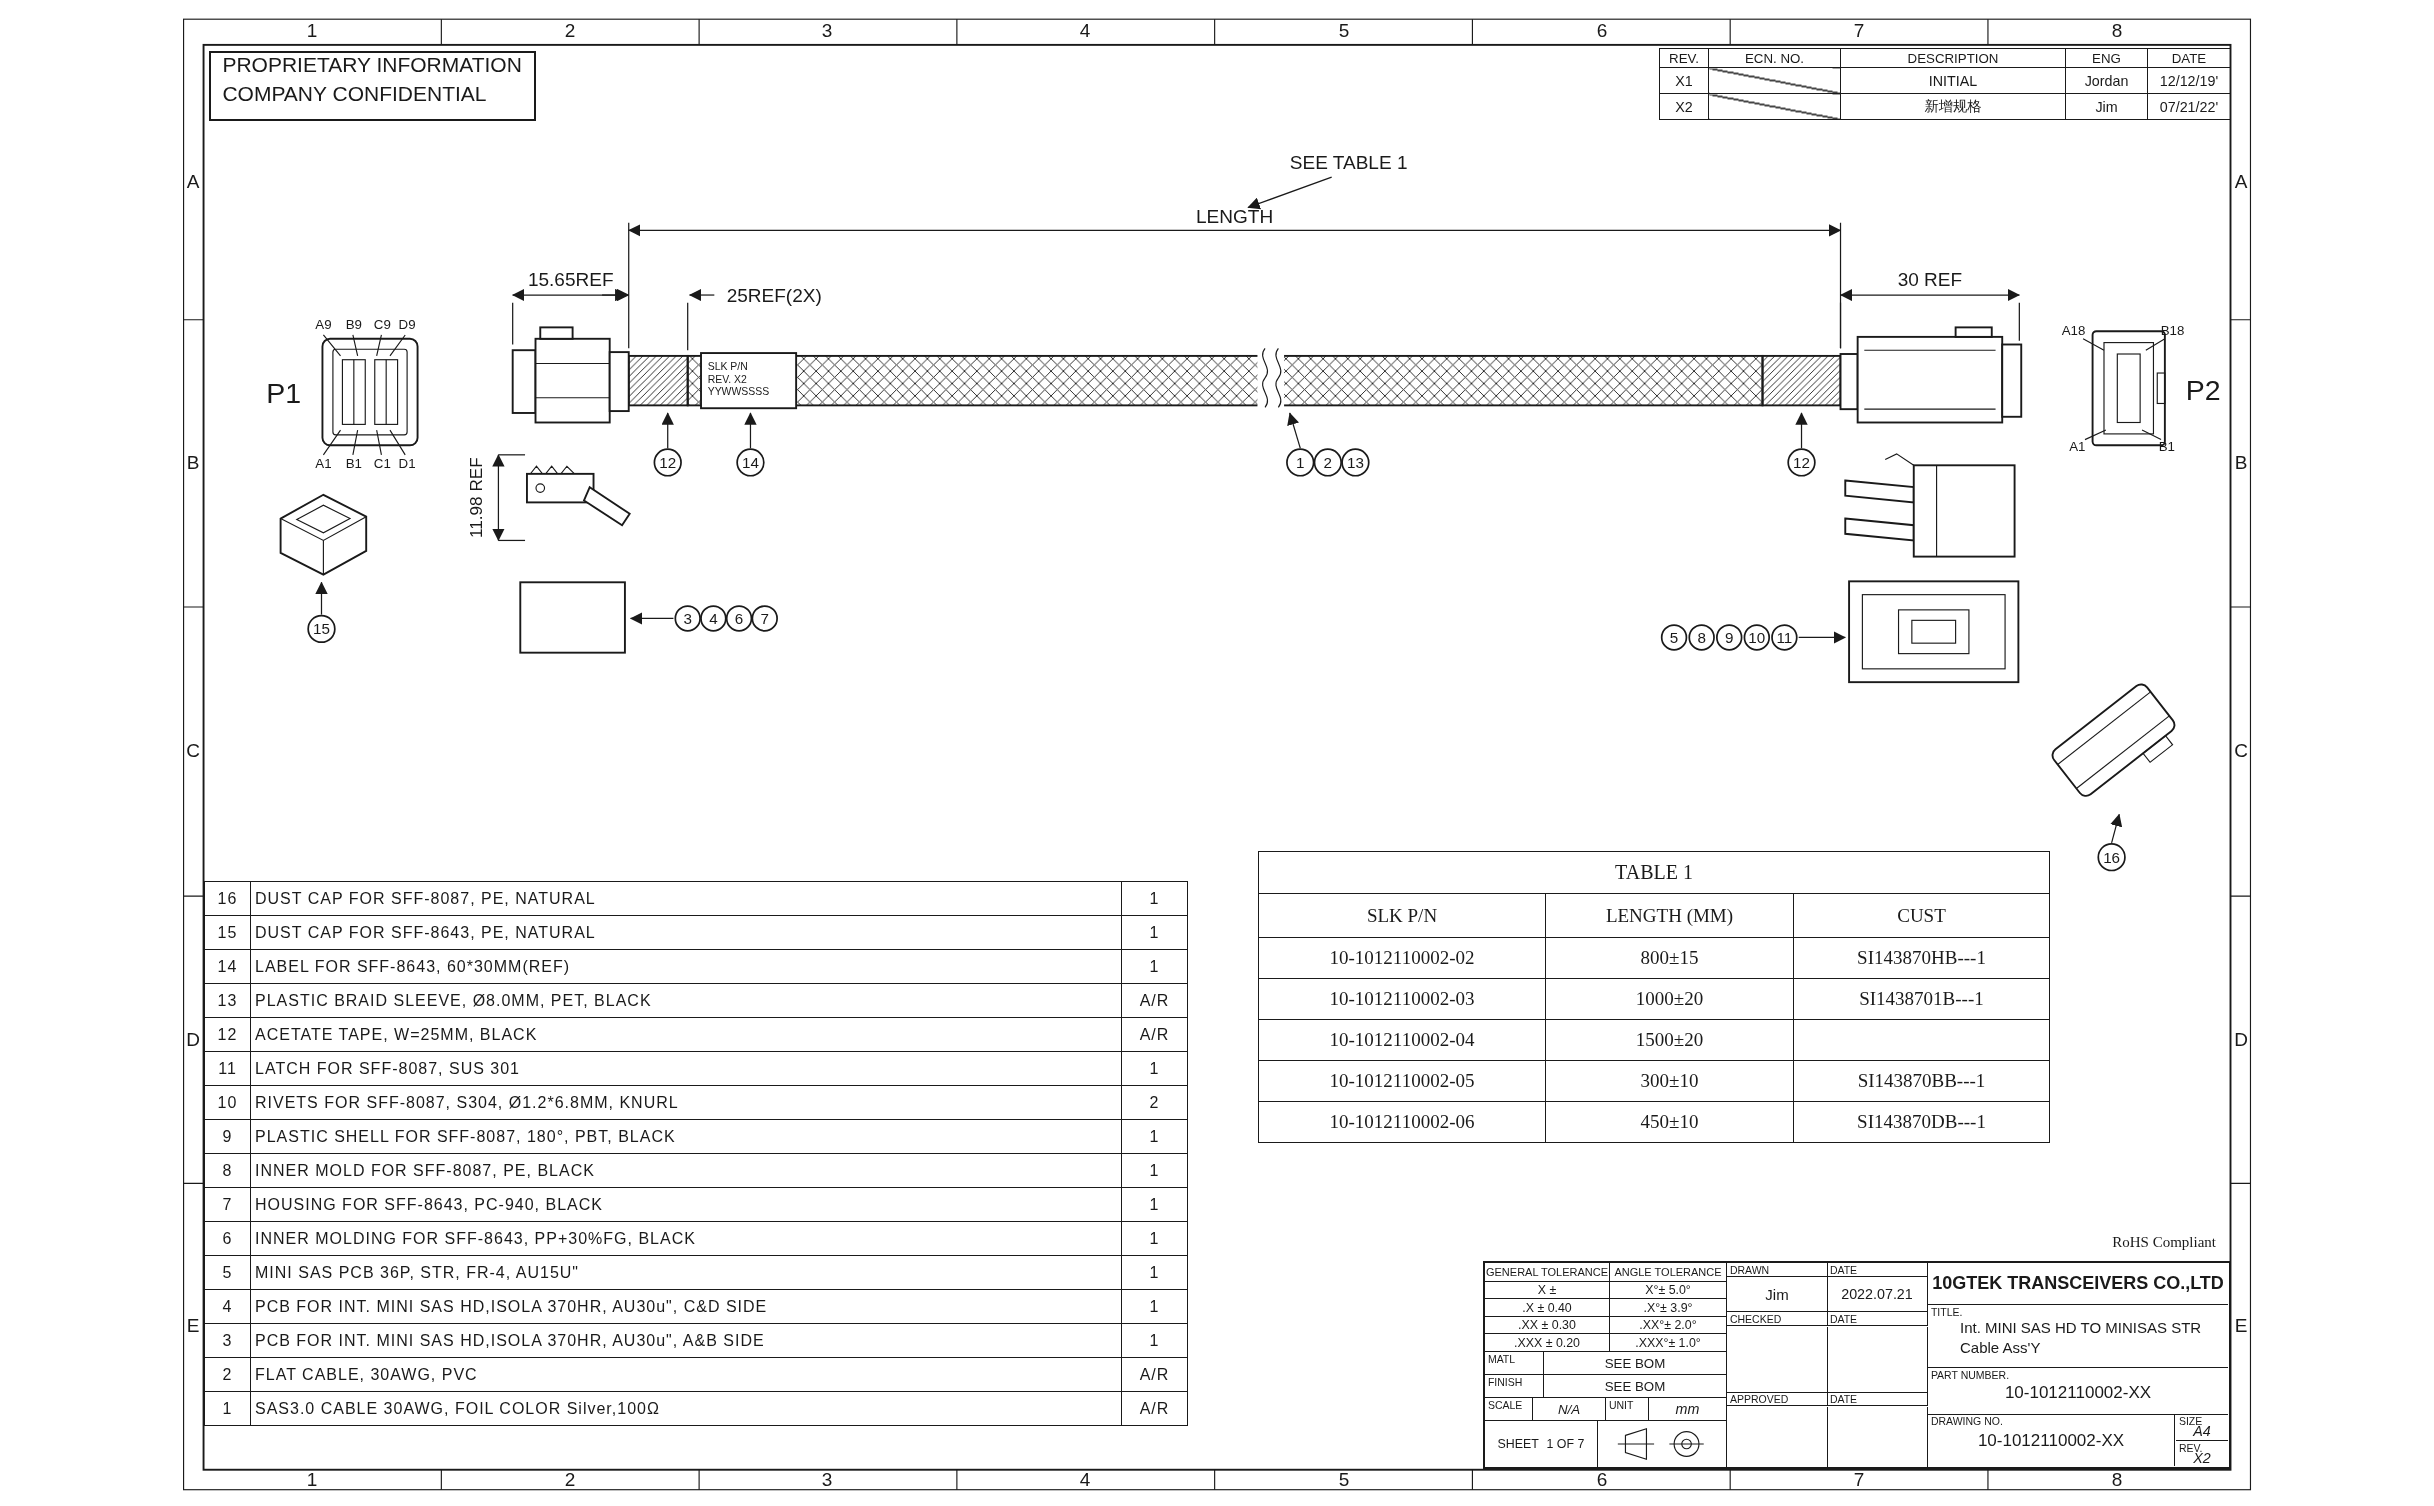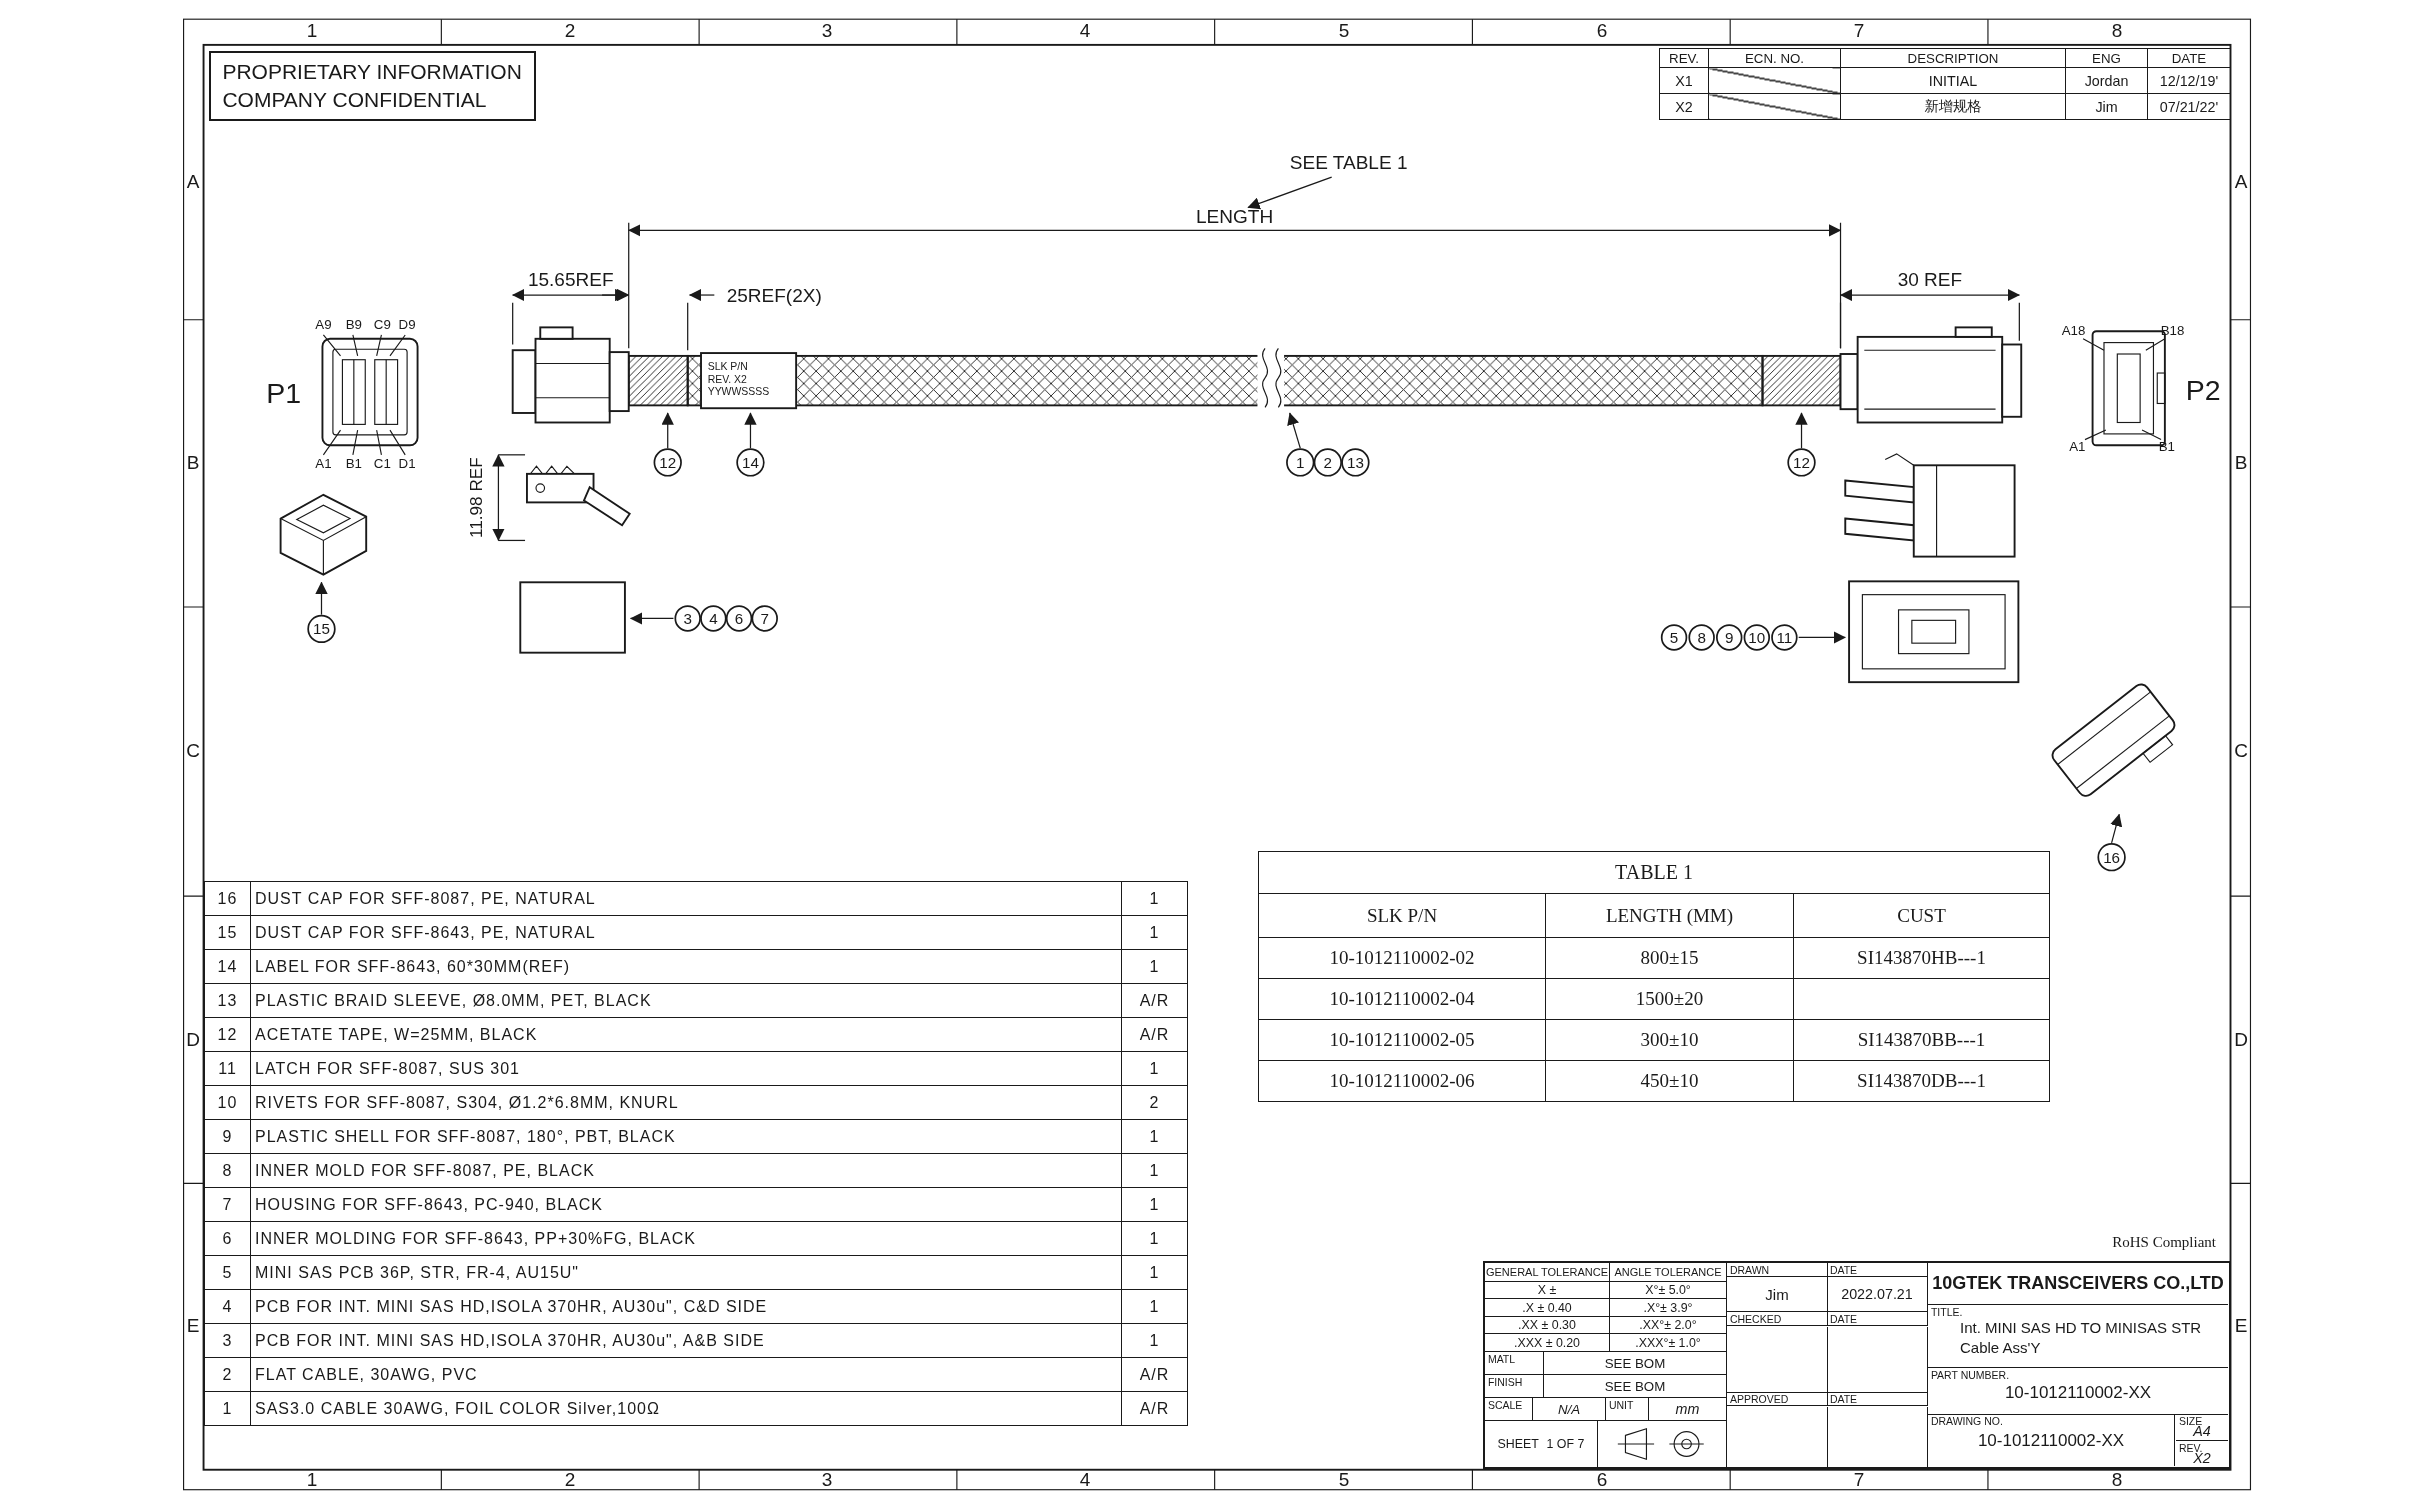--- a/index.html
+++ b/index.html
@@ -19,21 +19,21 @@
   .balloon circle { fill:#fff; stroke:#1a1a1a; stroke-width:1.8; }
   .balloon text { font-size:16px; text-anchor:middle; }
   
   .zone { position:absolute; transform:translate(-50%,-50%); font-size:19px; }
   
   table { border-collapse:collapse; table-layout:fixed; }
   td { border:1.5px solid #1a1a1a; overflow:hidden; white-space:nowrap; }
   
   #prop { position:absolute; left:209px; top:51px; width:327px; height:70px;
           border:2.3px solid #1a1a1a; display:flex; flex-direction:column;
-          justify-content:center; padding-left:11.4px; gap:4.8px; font-size:21px; }
+          padding-left:11.4px; gap:4.8px; font-size:21px; }
   
   #revtbl { position:absolute; left:1659px; top:48px; width:572px; font-size:14.3px; text-align:center; }
   #revtbl td { height:26px; padding:0 3.8px; }
   #revtbl tr.hd td { height:19px; font-size:13.3px; }
   .diag { background-image:linear-gradient(to top right, transparent 48%, #444 48%, #444 52%, transparent 52%); }
   
   #bomtbl { position:absolute; left:204px; top:881px; width:984px; font-size:16px; letter-spacing:1px; }
   #bomtbl td { height:34px; padding:0 4px; }
   #bomtbl td.sn, #bomtbl td.qty { text-align:center; padding:0; }
   
@@ -474,20 +474,25 @@
       <td>SLK P/N</td>
       <td>LENGTH (MM)</td>
       <td>CUST</td>
     </tr>
     <tr>
           <td>10-1012110002-02</td>
           <td>800±15</td>
           <td>SI143870HB---1</td>
         </tr>
     <tr>
+          <td>10-1012110002-03</td>
+          <td>1000±20</td>
+          <td>SI1438701B---1</td>
+        </tr>
+    <tr>
           <td>10-1012110002-04</td>
           <td>1500±20</td>
           <td></td>
         </tr>
     <tr>
           <td>10-1012110002-05</td>
           <td>300±10</td>
           <td>SI143870BB---1</td>
         </tr>
     <tr>

